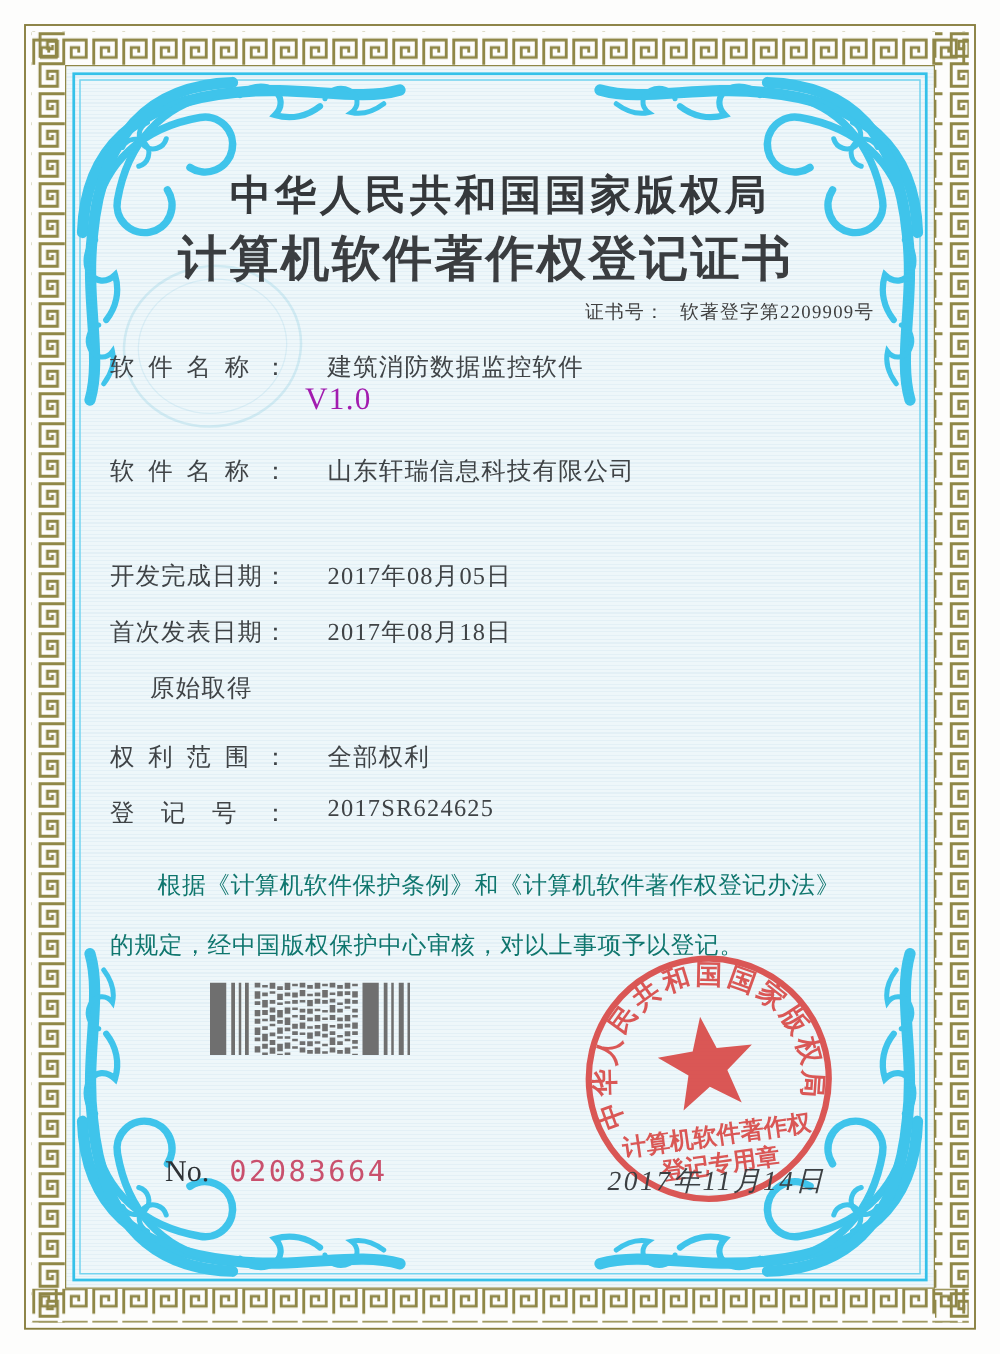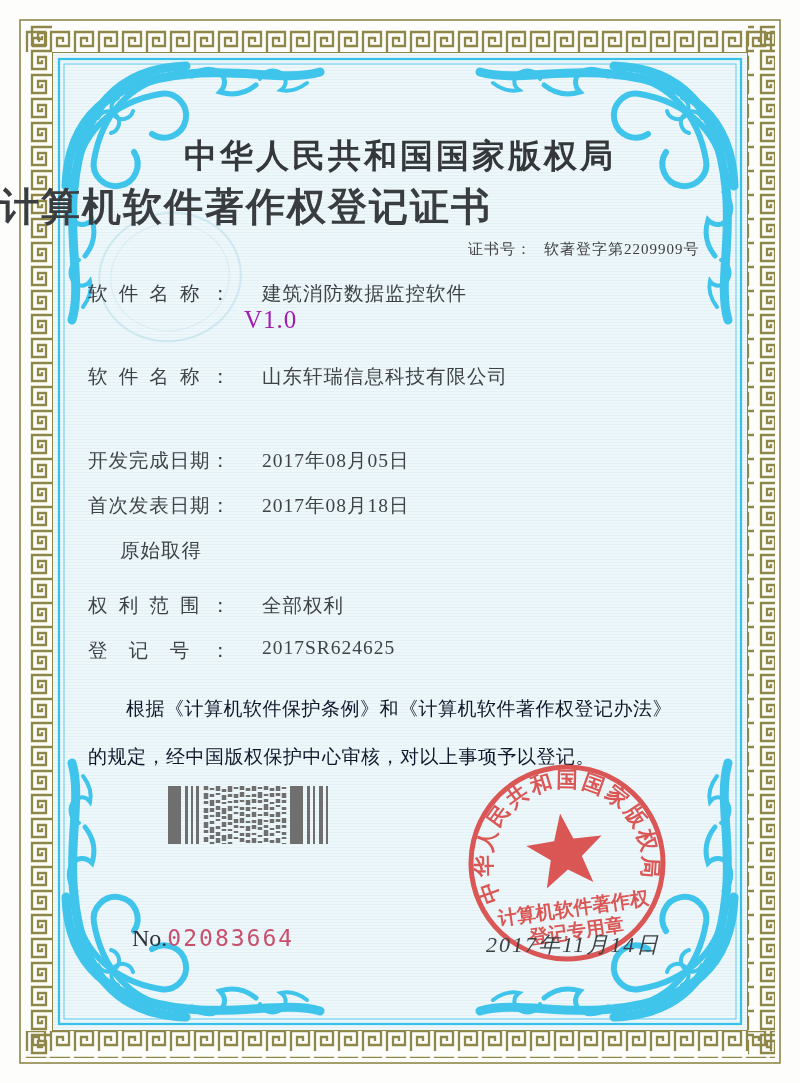--- a/index.html
+++ b/index.html
@@ -12,43 +12,43 @@
     position:absolute;left:53px;top:53px;width:694px;height:977px;
     background:repeating-linear-gradient(180deg,#eef7fa 0px,#eef7fa 2px,#e3f0f6 2px,#e3f0f6 3px);
   }
   svg.frame{position:absolute;left:0;top:0;}
   .content{position:absolute;left:0;top:0;width:800px;height:1083px;}
   .authority{
     position:absolute;left:0;top:134px;width:800px;text-align:center;
     font-size:33px;font-weight:700;letter-spacing:3px;color:#35383b;
   }
   .cert-title{
-    position:absolute;left:0;top:180px;width:777px;text-align:left;
+    position:absolute;left:0;top:180px;width:777px;text-align:center;
     font-size:39px;font-weight:700;letter-spacing:2px;color:#3a3d40;
   }
   .cert-no-line{
     position:absolute;left:468px;top:240px;font-size:15px;color:#404040;letter-spacing:1px;
   }
   .cert-no-line .val{margin-left:12px;}
   .row{position:absolute;left:88px;display:flex;font-size:19.5px;color:#3f4346;}
   .row .lbl{
     display:inline-block;width:142px;text-align:justify;text-align-last:justify;
     flex:none;
   }
   .row .val{margin-left:32px;letter-spacing:1px;white-space:nowrap;}
   .version{position:absolute;left:244px;top:306px;font-size:25px;color:#a21caf;letter-spacing:1px;}
   .r0{top:280px}.r1{top:363px}.r2{top:447px}.r3{top:492px}.r4{top:537px}.r5{top:592px}.r6{top:637px}
   .body-par{
     position:absolute;left:88px;top:685px;width:600px;
-    font-size:19px;line-height:48px;color:#0f172a;text-indent:2em;letter-spacing:0.5px;
+    font-size:19px;line-height:48px;color:#0f766e;text-indent:2em;letter-spacing:0.5px;
   }
   .serial{position:absolute;left:132px;top:925px;font-size:24px;color:#2e3236;}
   .serial .num{
     font-family:"DejaVu Sans Mono","Liberation Mono",monospace;
-    color:#c9506d;font-size:23px;letter-spacing:2px;font-weight:400;
+    color:#c9506d;font-size:23px;letter-spacing:2px;margin-left:16px;font-weight:400;
   }
   .issue-date{
     position:absolute;left:486px;top:930px;font-size:22px;color:#3c4043;letter-spacing:2px;z-index:5;font-style:italic;
   }
   .seal{position:absolute;left:462px;top:758px;width:210px;height:210px;transform:rotate(-8deg);z-index:4;opacity:.92;}
   .emboss{
     position:absolute;left:98px;top:212px;width:140px;height:126px;border-radius:50%;
     border:2px solid rgba(120,195,220,0.25);transform:rotate(-10deg);
   }
   .emboss::after{

